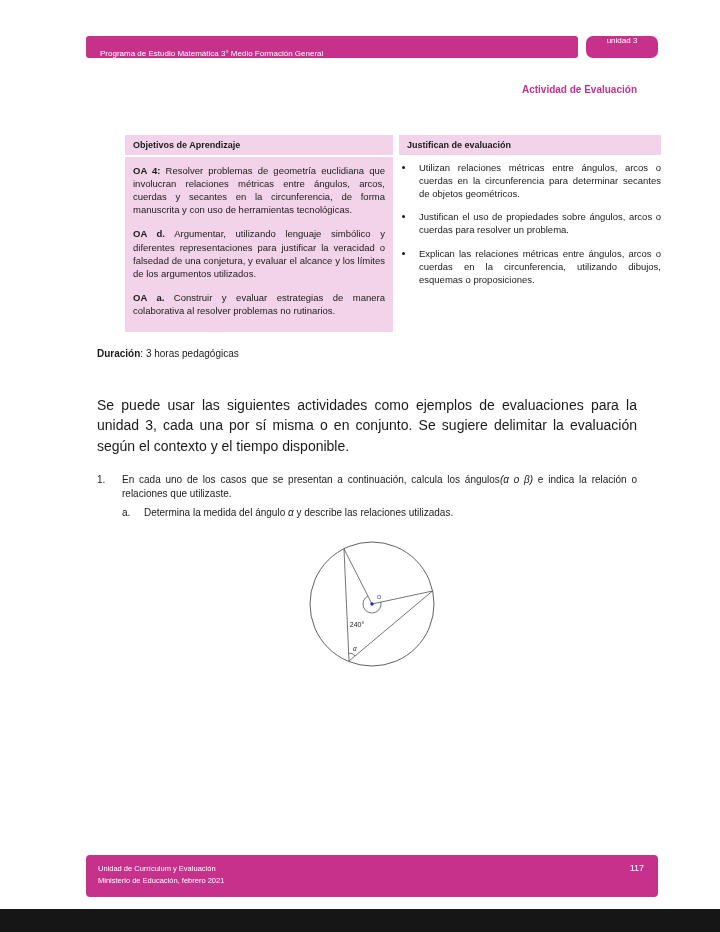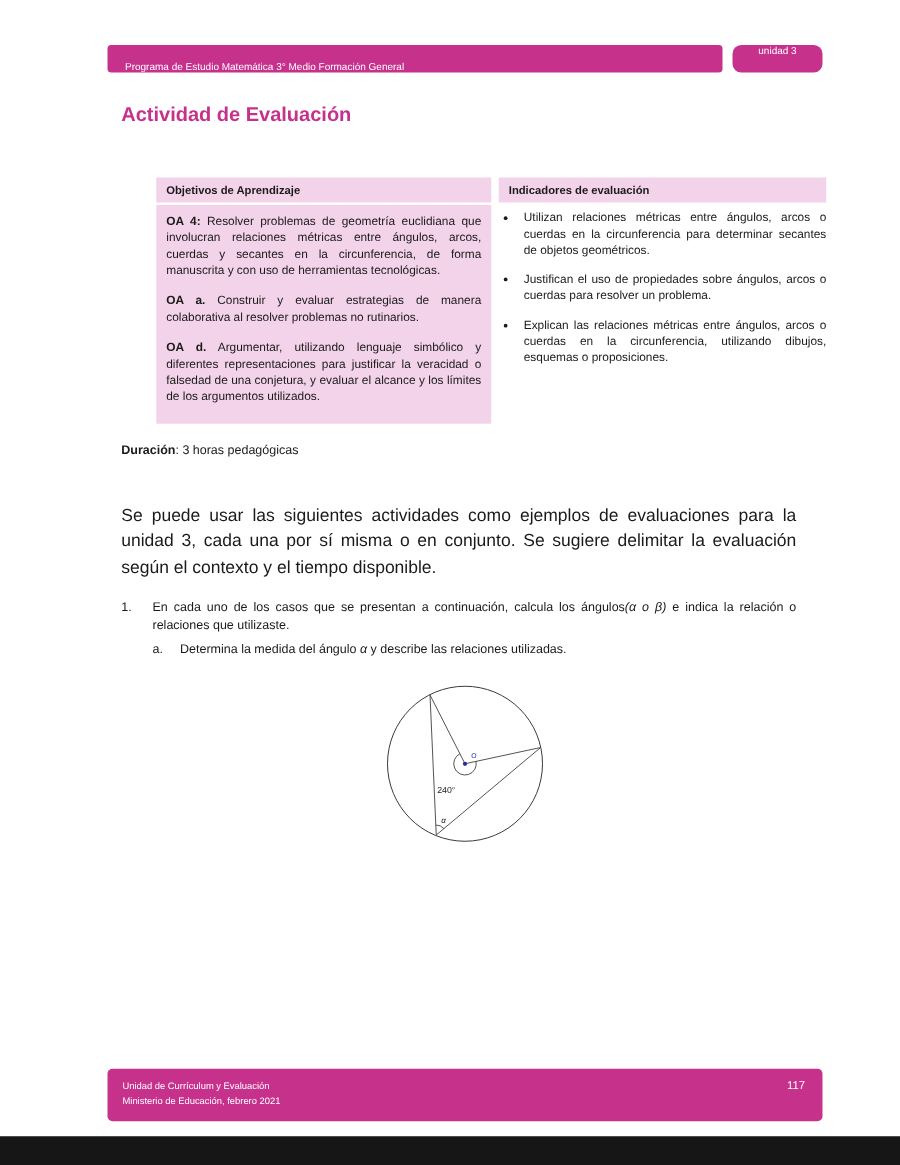--- a/index.html
+++ b/index.html
@@ -37,22 +37,23 @@
     border-radius: 7px;
   }
   
   .content {
     position: absolute; left: 97px; top: 84px;
     width: 540px;
   }
   .section-title {
     color: var(--magenta);
     font-weight: bold;
-    font-size: 16px;
+    font-size: 10px;
     margin: 0;
+    text-align: right;
   }
   
   .eval-table {
     display: grid;
     grid-template-columns: 268px 262px;
     column-gap: 6px;
     row-gap: 2px;
     margin-top: 40px;
     font-size: 9.5px;
     padding-left: 28px;
@@ -126,26 +127,26 @@
 <div class="unit-badge">
   <span>unidad 3</span>
 </div>
 
 <div class="content">
 
   <h1 class="section-title">Actividad de Evaluación</h1>
 
   <div class="eval-table">
     <div class="cell-header">Objetivos de Aprendizaje</div>
-    <div class="cell-header">Indicadores de evaluación</div>
+    <div class="cell-header">Justifican de evaluación</div>
 
     <div class="cell-left-body">
       <p><b>OA 4:</b> <span>Resolver problemas de geometría euclidiana que involucran relaciones métricas entre ángulos, arcos, cuerdas y secantes en la circunferencia, de forma manuscrita y con uso de herramientas tecnológicas.</span></p>
+      <p><b>OA d.</b> <span>Argumentar, utilizando lenguaje simbólico y diferentes representaciones para justificar la veracidad o falsedad de una conjetura, y evaluar el alcance y los límites de los argumentos utilizados.</span></p>
       <p><b>OA a.</b> <span>Construir y evaluar estrategias de manera colaborativa al resolver problemas no rutinarios.</span></p>
-      <p><b>OA d.</b> <span>Argumentar, utilizando lenguaje simbólico y diferentes representaciones para justificar la veracidad o falsedad de una conjetura, y evaluar el alcance y los límites de los argumentos utilizados.</span></p>
     </div>
 
     <div class="cell-right-body">
       <ul>
         <li>Utilizan relaciones métricas entre ángulos, arcos o cuerdas en la circunferencia para determinar secantes de objetos geométricos.</li>
         <li>Justifican el uso de propiedades sobre ángulos, arcos o cuerdas para resolver un problema.</li>
         <li>Explican las relaciones métricas entre ángulos, arcos o cuerdas en la circunferencia, utilizando dibujos, esquemas o proposiciones.</li>
       </ul>
     </div>
   </div>

